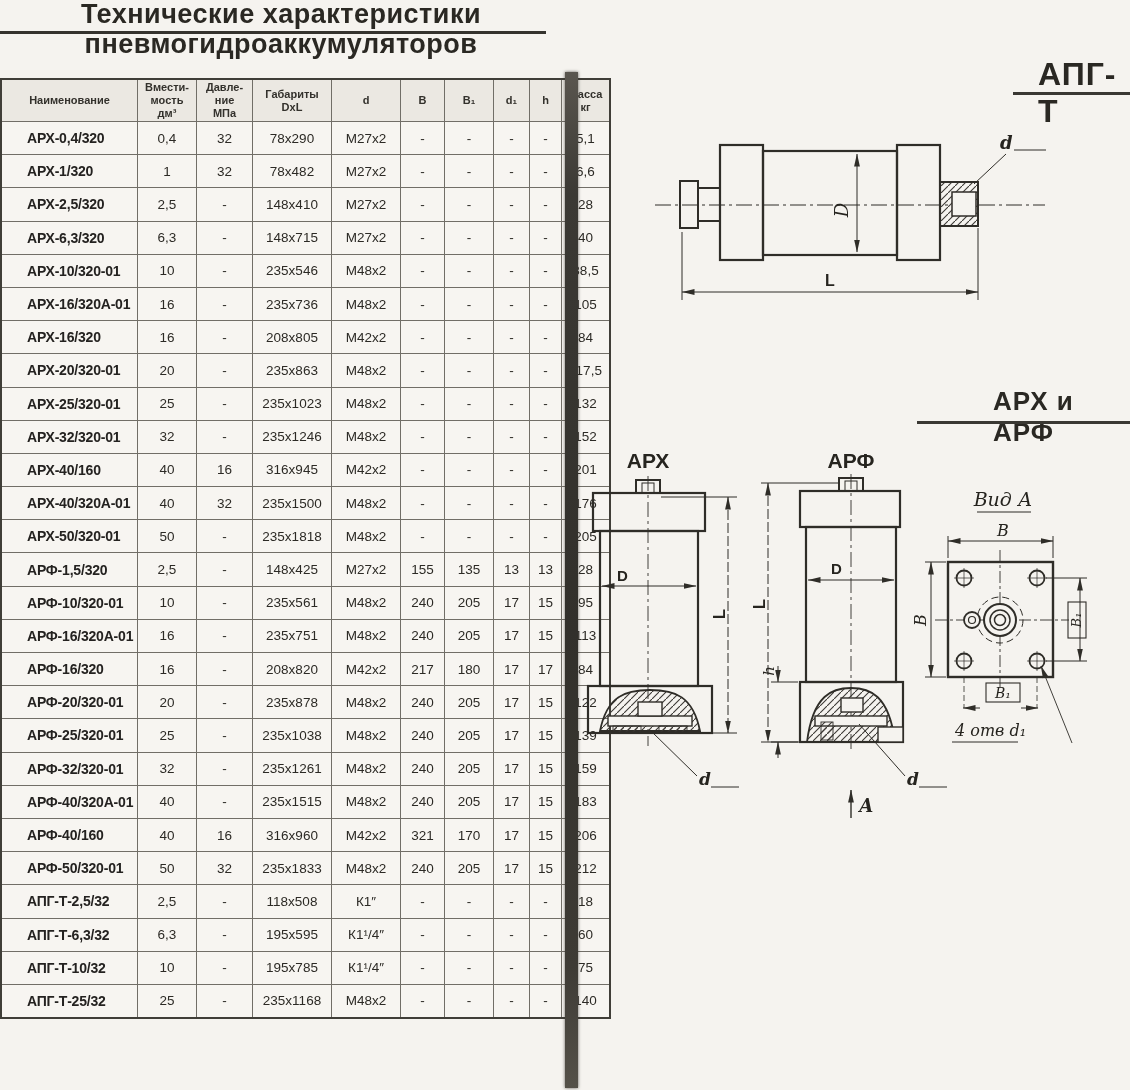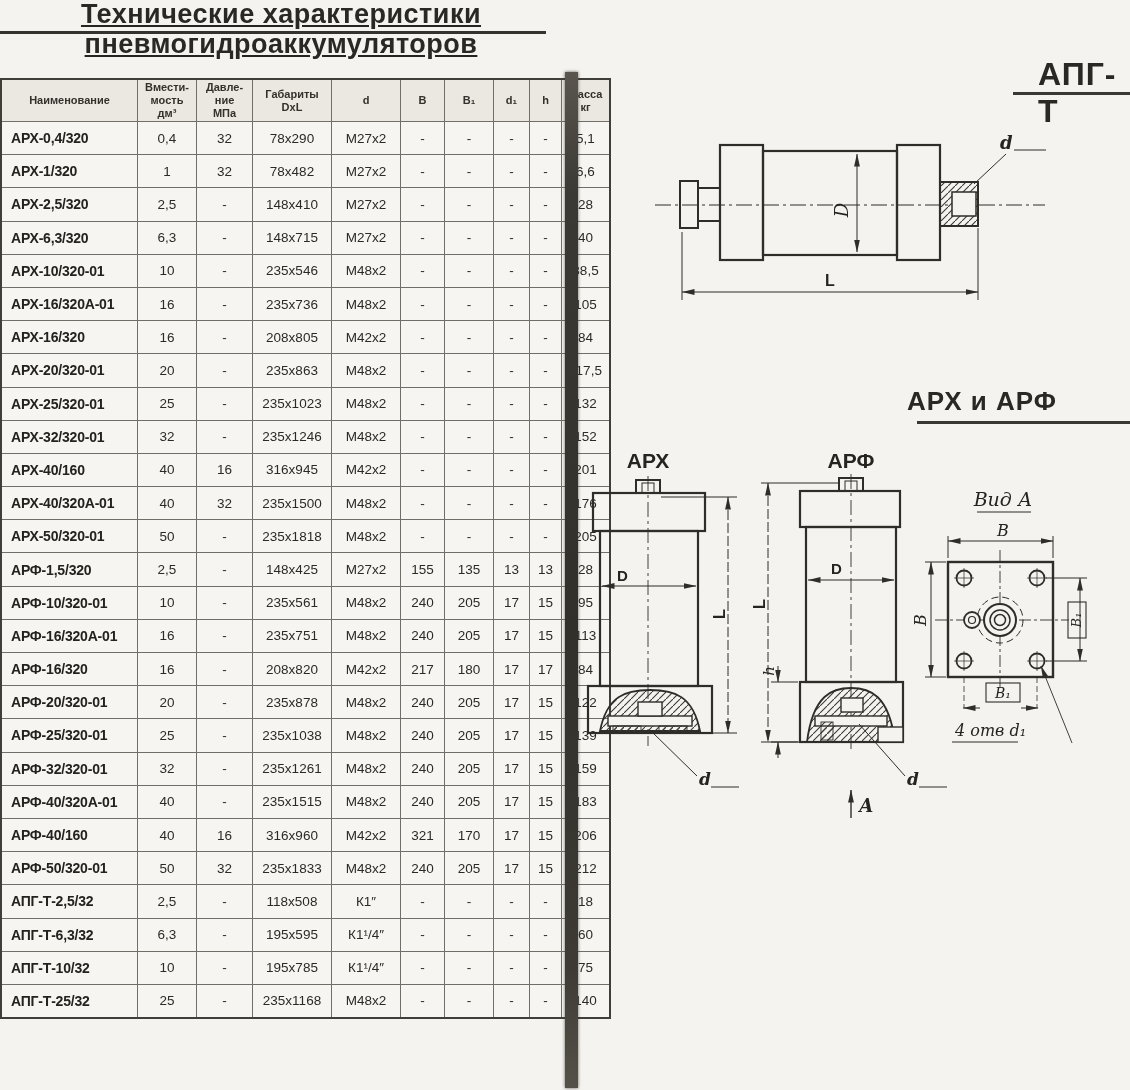--- a/index.html
+++ b/index.html
@@ -4,57 +4,57 @@
 <style>
   html,body{margin:0;padding:0;}
   body{
     width:1130px;height:1090px;background:#f5f3ef;
     font-family:"Liberation Sans","DejaVu Sans",sans-serif;color:#26241f;
     position:relative;overflow:hidden;
   }
   .page{position:absolute;inset:0;}
 
   
-  .title-block{position:absolute;left:0;top:2;width:562px;text-align:center;text-decoration:underline;}
+  .title-block{position:absolute;left:0;top:2;width:562px;text-align:center;}
   .title-line{font-weight:bold;font-size:27px;letter-spacing:.5px;color:#2a2823;line-height:1.05;}
   .title-rule{position:absolute;left:0;top:31px;width:546px;height:3px;background:#35332e;}
   .title-line2{margin-top:2px;}
 
   
   table.spec{
     position:absolute;left:0;top:78px;width:566px;
     border-collapse:collapse;table-layout:fixed;
     background:#f7f5f1;
   }
   table.spec th,table.spec td{
     border:1px solid #716e67;padding:0 2px;text-align:center;vertical-align:middle;
     overflow:hidden;
   }
   table.spec{border:2px solid #403e38;}
   table.spec th{
     height:41px;background:#ebe8e2;font-size:11px;font-weight:bold;color:#33312c;
     white-space:pre-line;line-height:1.18;
   }
   table.spec td{height:32.2px;font-size:13.5px;color:#2c2a25;}
-  table.spec td.c0{text-align:left;padding-left:9px;font-weight:bold;font-size:14px;letter-spacing:-.2px;color:#242220;}
+  table.spec td.c0{text-align:left;padding-left:25px;font-weight:bold;font-size:14px;letter-spacing:-.2px;color:#242220;}
   .c0{width:131px}.c1{width:54px}.c2{width:51px}.c3{width:74px}.c4{width:64px}
   .c5{width:39px}.c6{width:44px}.c7{width:31px}.c8{width:27px}.c9{width:43px}
 
   
   .fold-shadow{
     position:absolute;left:565px;top:72px;width:13px;height:1016px;
     background:linear-gradient(180deg,#5a564f 0%,#3b3934 12%,#32302b 55%,#3e3b35 88%,#555149 100%);
     box-shadow:0 0 3px rgba(60,56,50,.8);
   }
 
   
   .sec-heading{position:absolute;font-weight:bold;color:#2a2823;letter-spacing:1px;}
   .apgt-heading{left:1038px;top:56px;font-size:32px;}
   .apgt-rule{position:absolute;left:1013px;top:92px;width:117px;height:3px;background:#3a3833;}
-  .arhf-heading{left:907px;top:386px;font-size:26px;}
+  .arhf-heading{left:993px;top:386px;font-size:26px;}
   .arhf-rule{position:absolute;left:917px;top:421px;width:213px;height:3px;background:#3a3833;}
 
   svg{position:absolute;}
   svg .ln{stroke:#2f2d28;fill:none;}
   svg text{fill:#26241f;}
   svg .lbl-sans{font-family:"Liberation Sans","DejaVu Sans",sans-serif;font-weight:bold;}
   svg .script{font-family:"DejaVu Serif",serif;font-style:italic;}
 </style>
 </head>
 <body>

